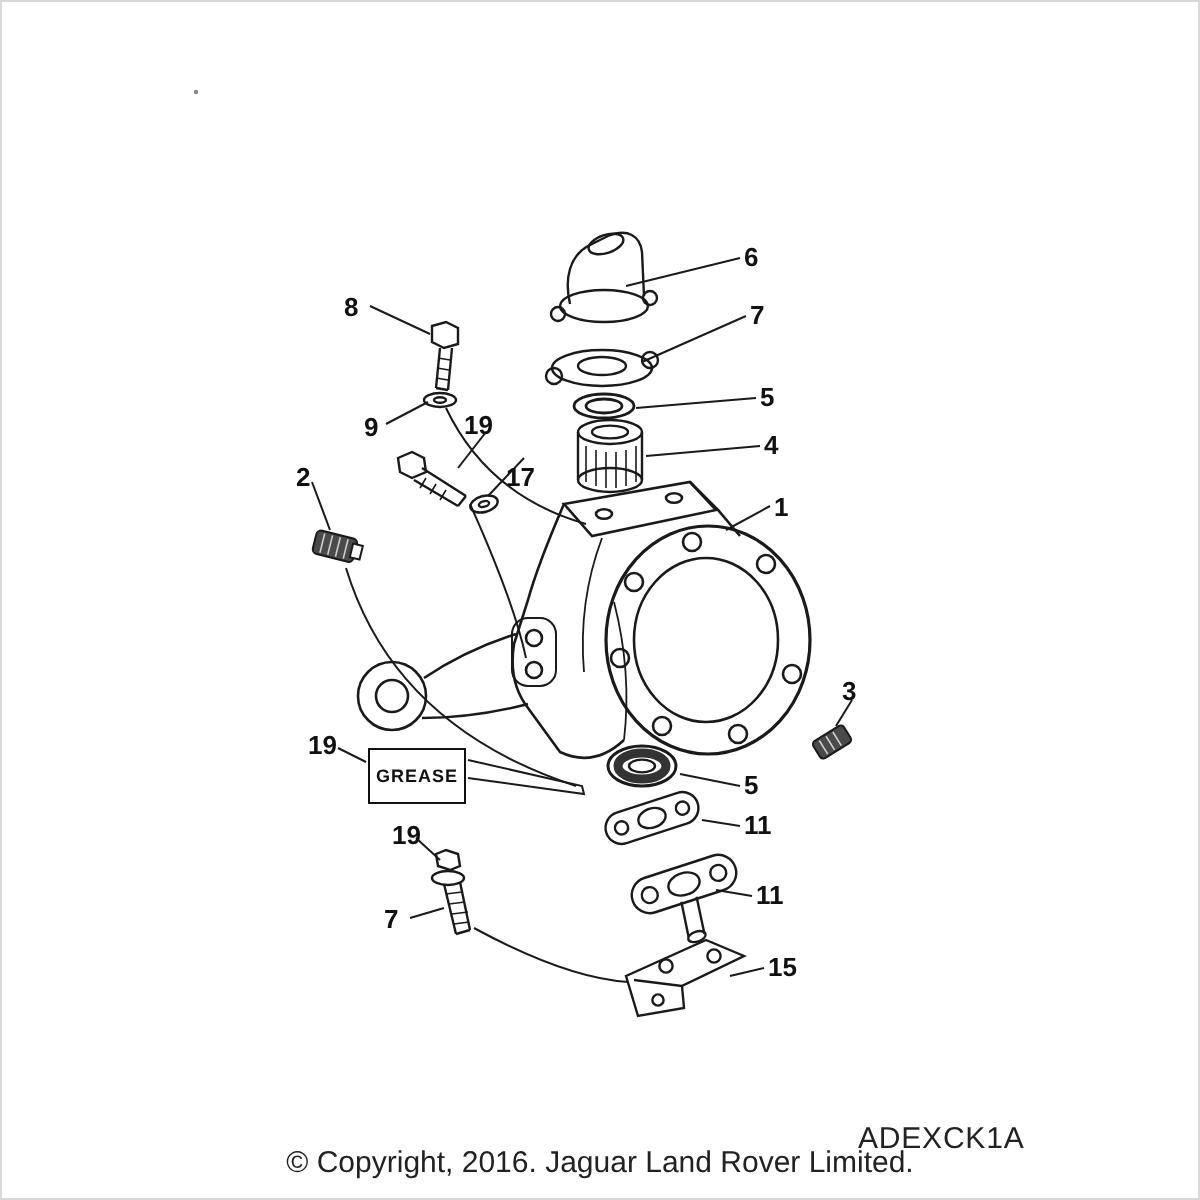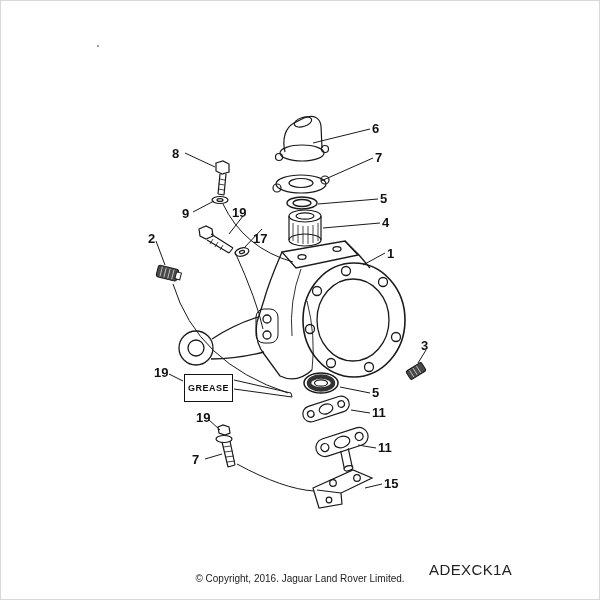--- a/index.html
+++ b/index.html
@@ -35,21 +35,21 @@
   }
   .code {
     position: absolute;
     left: 428px; top: 560px;
     font-size: 15px; color: #222; letter-spacing: .4px;
   }
   .copyright {
     position: absolute;
     left: 0; right: 0; top: 572px;
     text-align: center;
-    font-size: 10px; color: #222;
+    font-size: 15px; color: #222;
   }
 </style>
 </head>
 <body>
 
 <div class="page">
 
   <svg class="art" width="600" height="600" viewBox="0 0 600 600">
 
     <circle cx="97" cy="45" r="1.1" fill="#888"></circle>

